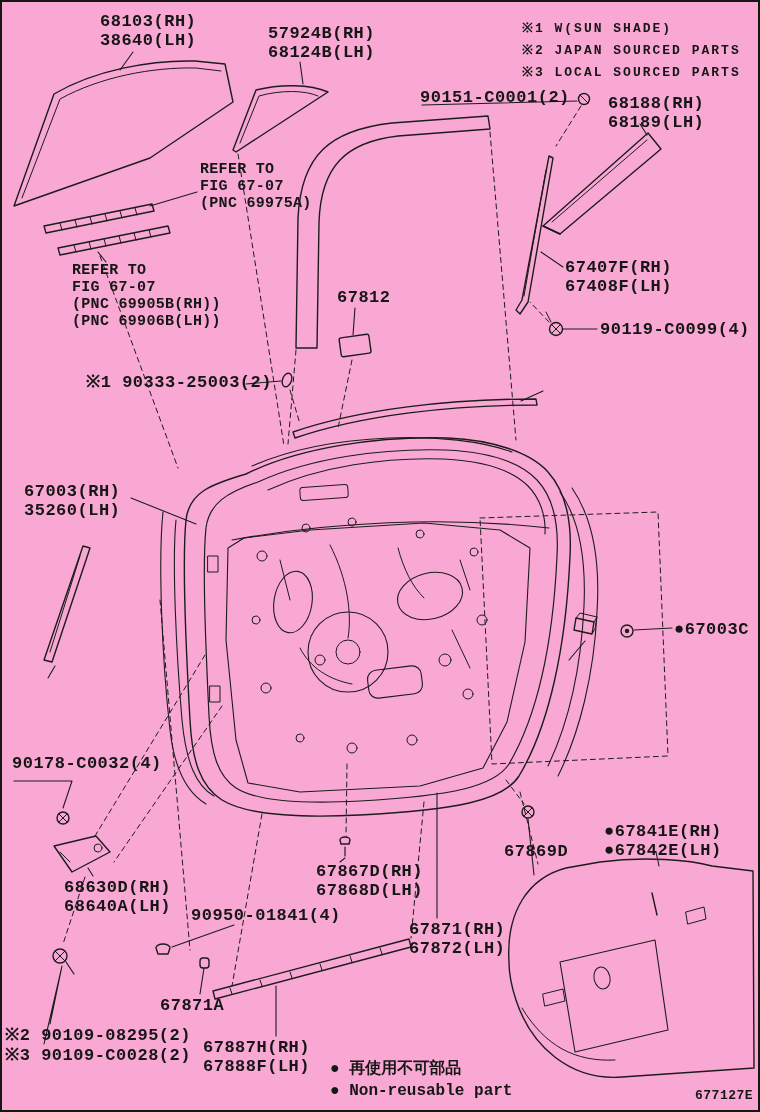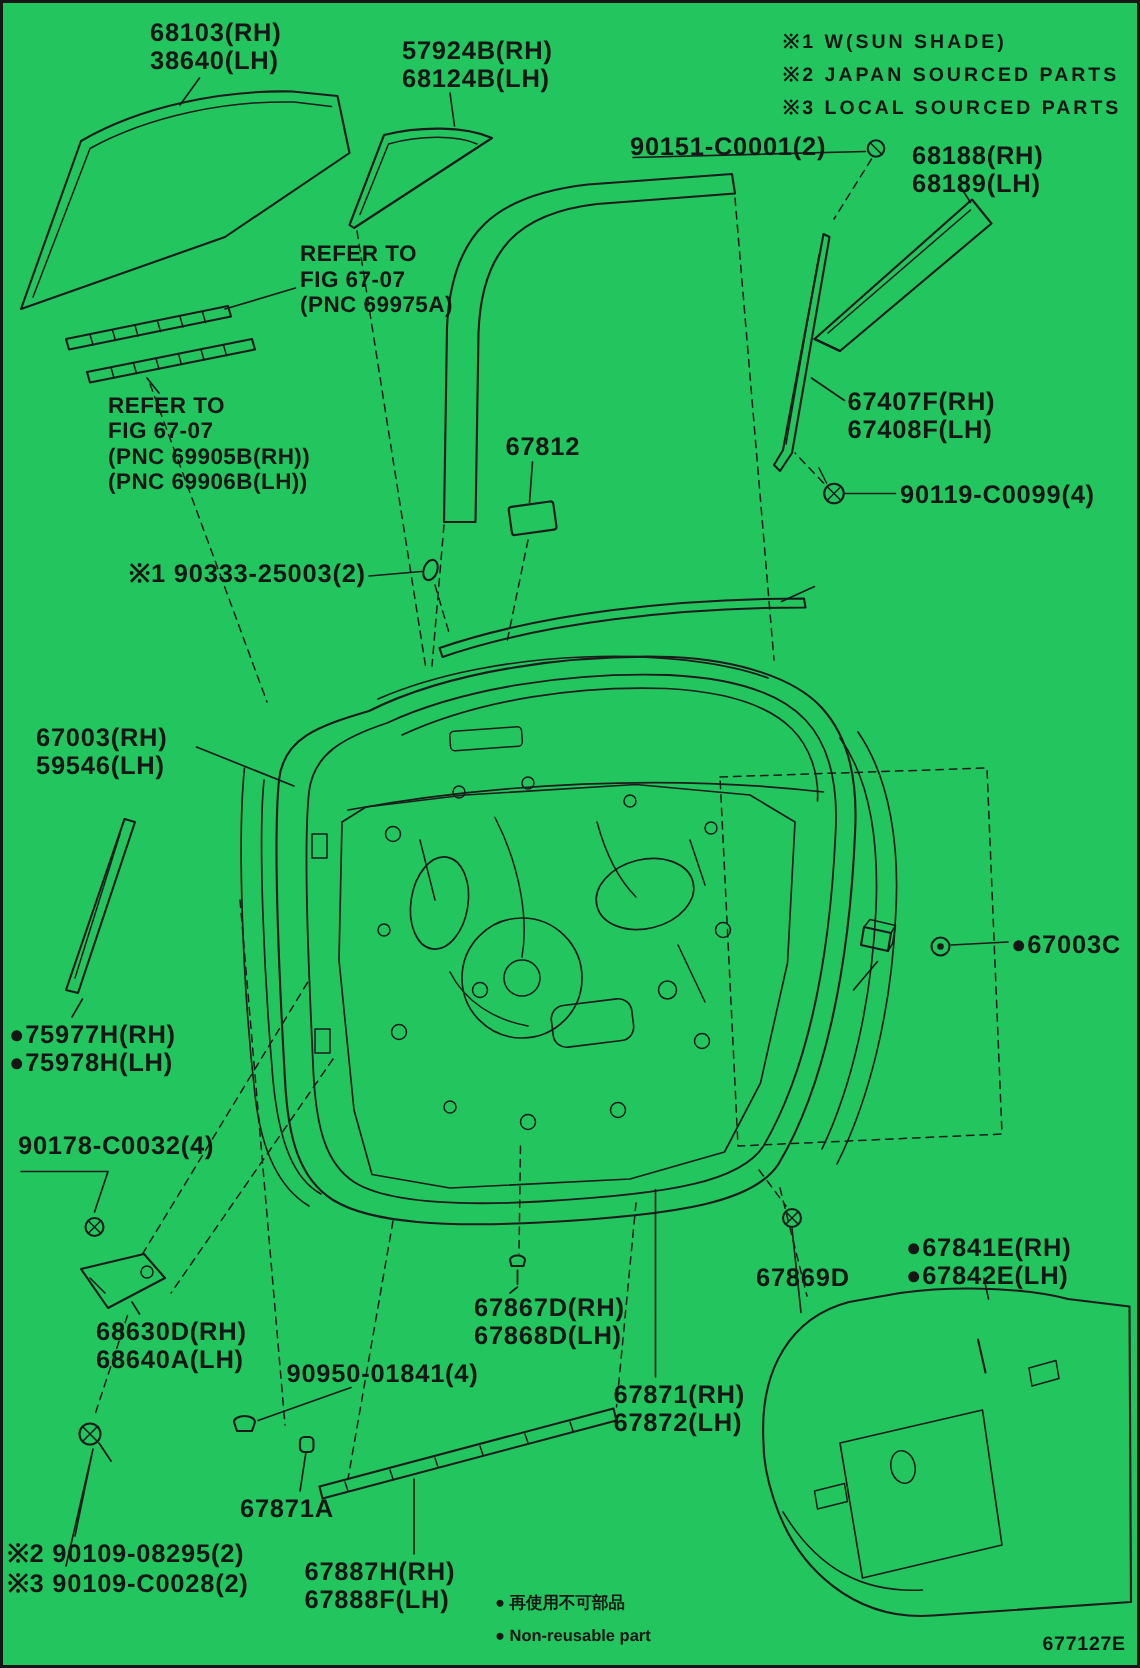--- a/index.html
+++ b/index.html
@@ -1,24 +1,24 @@
 <!DOCTYPE html>
 <html><head>
 <meta charset="utf-8">
 <style>
   html,body{margin:0;padding:0;background:#e8e8e8;}
-  .page{position:relative;width:760px;height:1112px;background:#22c55e;overflow:hidden;
-        font-family:Liberation Sans, sans-serif;color:#161616;}
+  .page{position:relative;width:760px;height:1112px;background:#f9a8d4;overflow:hidden;
+        font-family:Liberation Mono, monospace;color:#161616;}
   .frame{position:absolute;inset:0;border:2px solid #161616;pointer-events:none;}
   svg.art{position:absolute;left:0;top:0;}
   .plabel{position:absolute;font-weight:bold;font-size:17px;line-height:19px;
           letter-spacing:.5px;white-space:nowrap;}
   .plabel.sm{font-size:15px;line-height:17px;letter-spacing:.3px;}
   .note{position:absolute;font-weight:bold;font-size:13px;letter-spacing:2px;white-space:nowrap;}
-  .legend{position:absolute;font-weight:bold;font-size:11px;line-height:22px;white-space:nowrap;}
+  .legend{position:absolute;font-weight:bold;font-size:16px;line-height:22px;white-space:nowrap;}
   .docnum{position:absolute;font-weight:bold;font-size:13px;letter-spacing:.5px;}
 </style>
 </head>
 <body>
 
 <div class="page">
 
   <svg class="art" width="760" height="1112" viewBox="0 0 760 1112">
     <g stroke="#1c1c1c" fill="none" stroke-width="1.4" stroke-linejoin="round" stroke-linecap="round">
 
@@ -238,32 +238,28 @@
     <div>90119-C0099(4)</div>
   </div>
 
   <div class="plabel" style="left:86px;top:373px">
     <div>※1 90333-25003(2)</div>
   </div>
 
 
   <div class="plabel" style="left:24px;top:482px">
     <div>67003(RH)</div>
-    <div>59546(LH)</div>
+    <div>35260(LH)</div>
   </div>
 
   <div class="plabel" style="left:674px;top:620px">
     <div>●67003C</div>
   </div>
 
 
-  <div class="plabel" style="left:6px;top:680px">
-    <div>●75977H(RH)</div>
-    <div>●75978H(LH)</div>
-  </div>
 
   <div class="plabel" style="left:12px;top:754px">
     <div>90178-C0032(4)</div>
   </div>
 
   <div class="plabel" style="left:64px;top:878px">
     <div>68630D(RH)</div>
     <div>68640A(LH)</div>
   </div>
 

